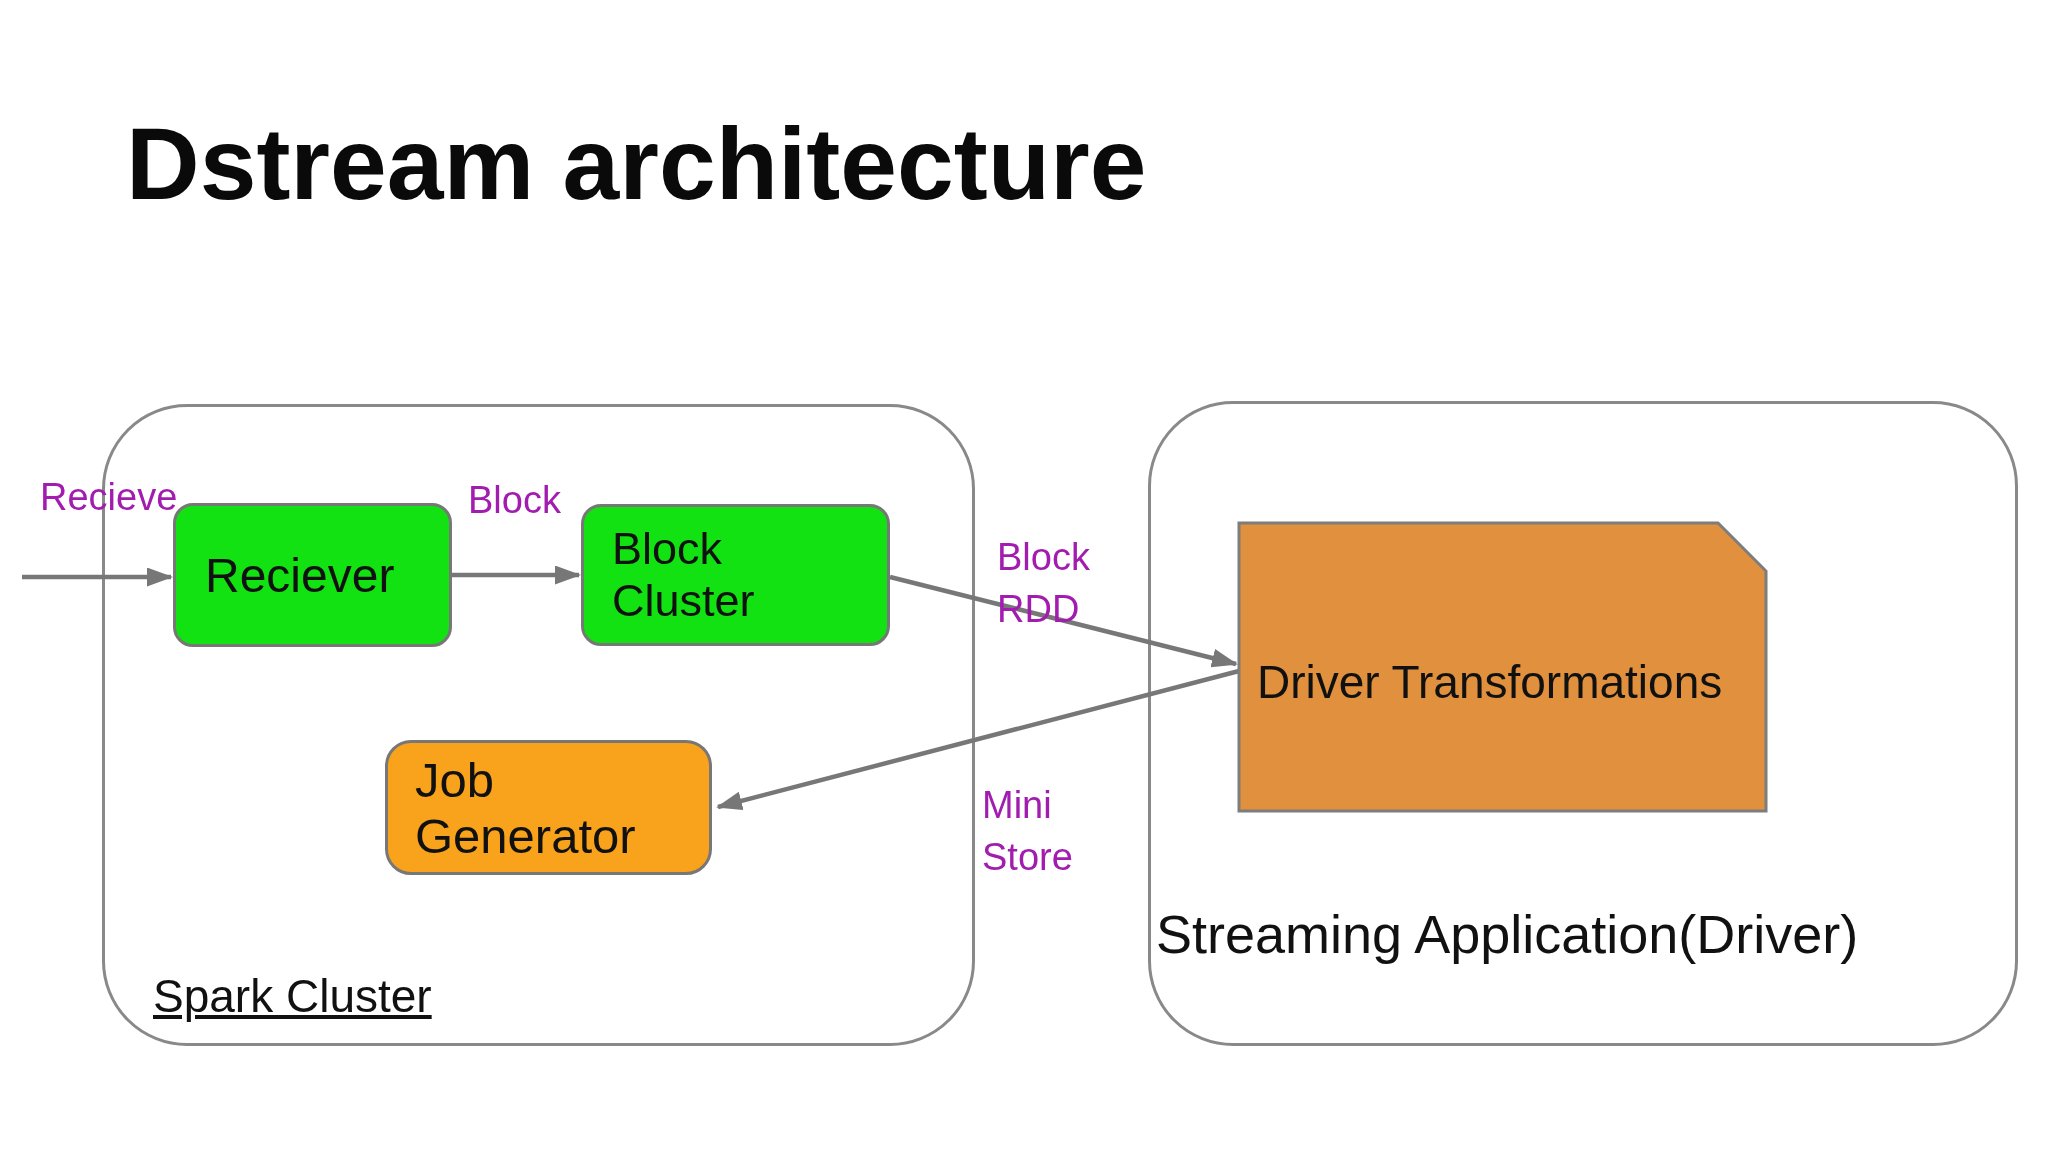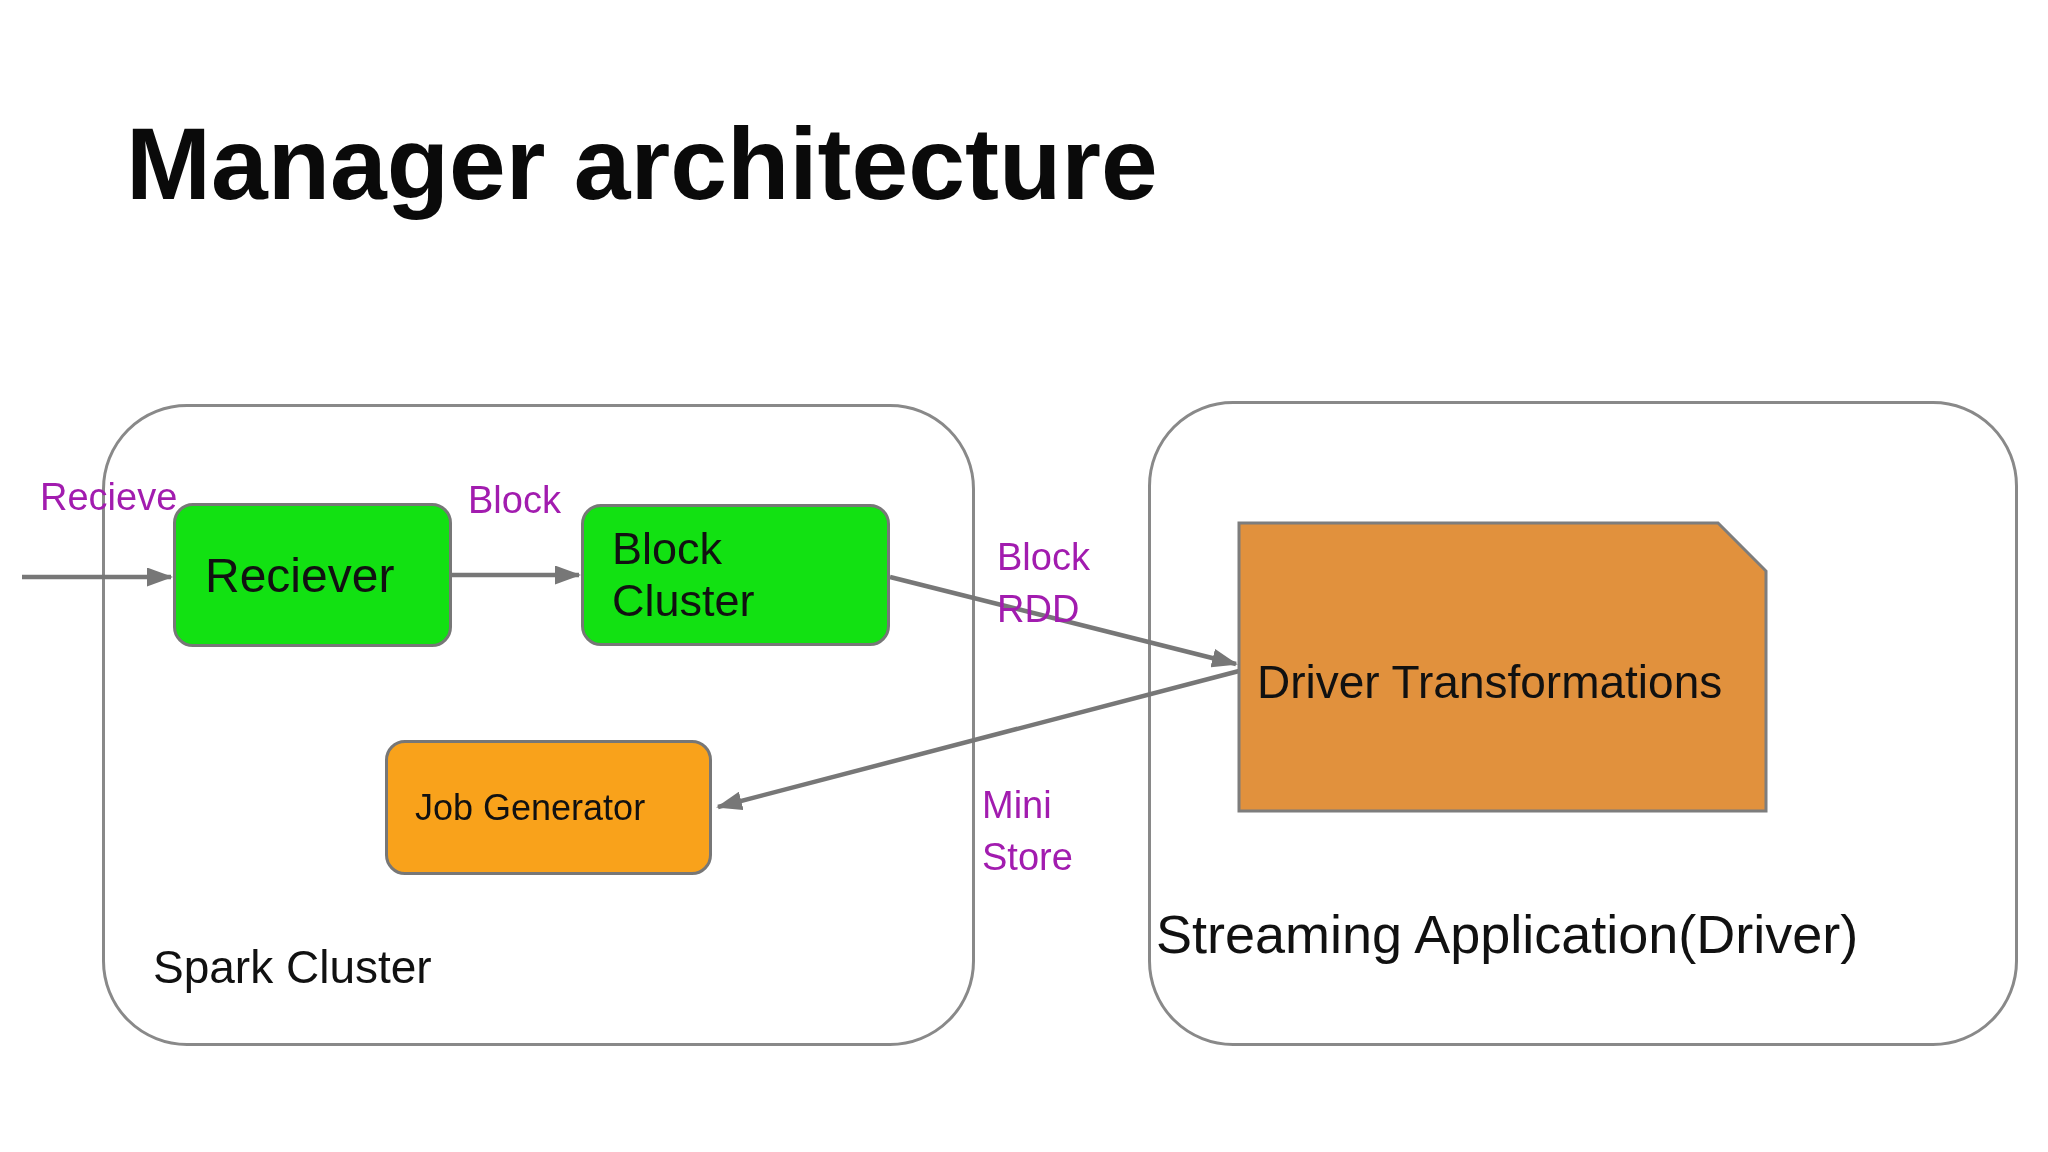--- a/index.html
+++ b/index.html
@@ -61,21 +61,21 @@
     font-size: 48px; padding-left: 29px;
   }
   .node-blockmanager {
     left: 581px; top: 504px; width: 309px; height: 142px;
     background: #12e112;
     font-size: 45px; line-height: 52px; padding-left: 28px;
   }
   .node-jobgenerator {
     left: 385px; top: 740px; width: 327px; height: 135px;
     background: #f9a21b;
-    font-size: 36px; padding-left: 27px;
+    font-size: 49px; padding-left: 27px; border-radius: 26px;
   }
   .node-dstream-text {
     position: absolute;
     left: 1239px; top: 523px; width: 527px; height: 289px;
     display: flex; align-items: center;
     box-sizing: border-box;
     padding-left: 18px; padding-top: 28px;
     font-size: 46px;
     z-index: 2;
   }
@@ -90,29 +90,29 @@
   .lbl-recieve   { left: 40px;   top: 471px; }
   .lbl-store     { left: 468px;  top: 474px; }
   .lbl-blockrdd  { left: 997px;  top: 531px; }
   .lbl-minibatch { left: 982px;  top: 779px; }
   .container-label {
     position: absolute;
     color: #111111;
     z-index: 3;
     white-space: nowrap;
   }
-  .lbl-spark     { left: 153px;  top: 940px; font-size: 46px; }
+  .lbl-spark     { left: 153px;  top: 969px; font-size: 46px; text-decoration: underline; }
   .lbl-streaming { left: 1156px; top: 903px; font-size: 54px; }
 </style>
 </head>
 <body>
 
 <div class="stage">
 
-  <h1 class="slide-title">Manager architecture</h1>
+  <h1 class="slide-title">Dstream architecture</h1>
 
   <div class="container-box container-spark"></div>
   <div class="container-box container-stream"></div>
 
   <svg class="overlay-svg" viewBox="0 0 2048 1152" xmlns="http://www.w3.org/2000/svg">
     <defs>
       <marker id="arrowhead" markerUnits="userSpaceOnUse" markerWidth="26" markerHeight="19" refX="24" refY="9.5" orient="auto">
         <path d="M0,0 L26,9.5 L0,19 Z" fill="#777777"></path>
       </marker>
     </defs>

